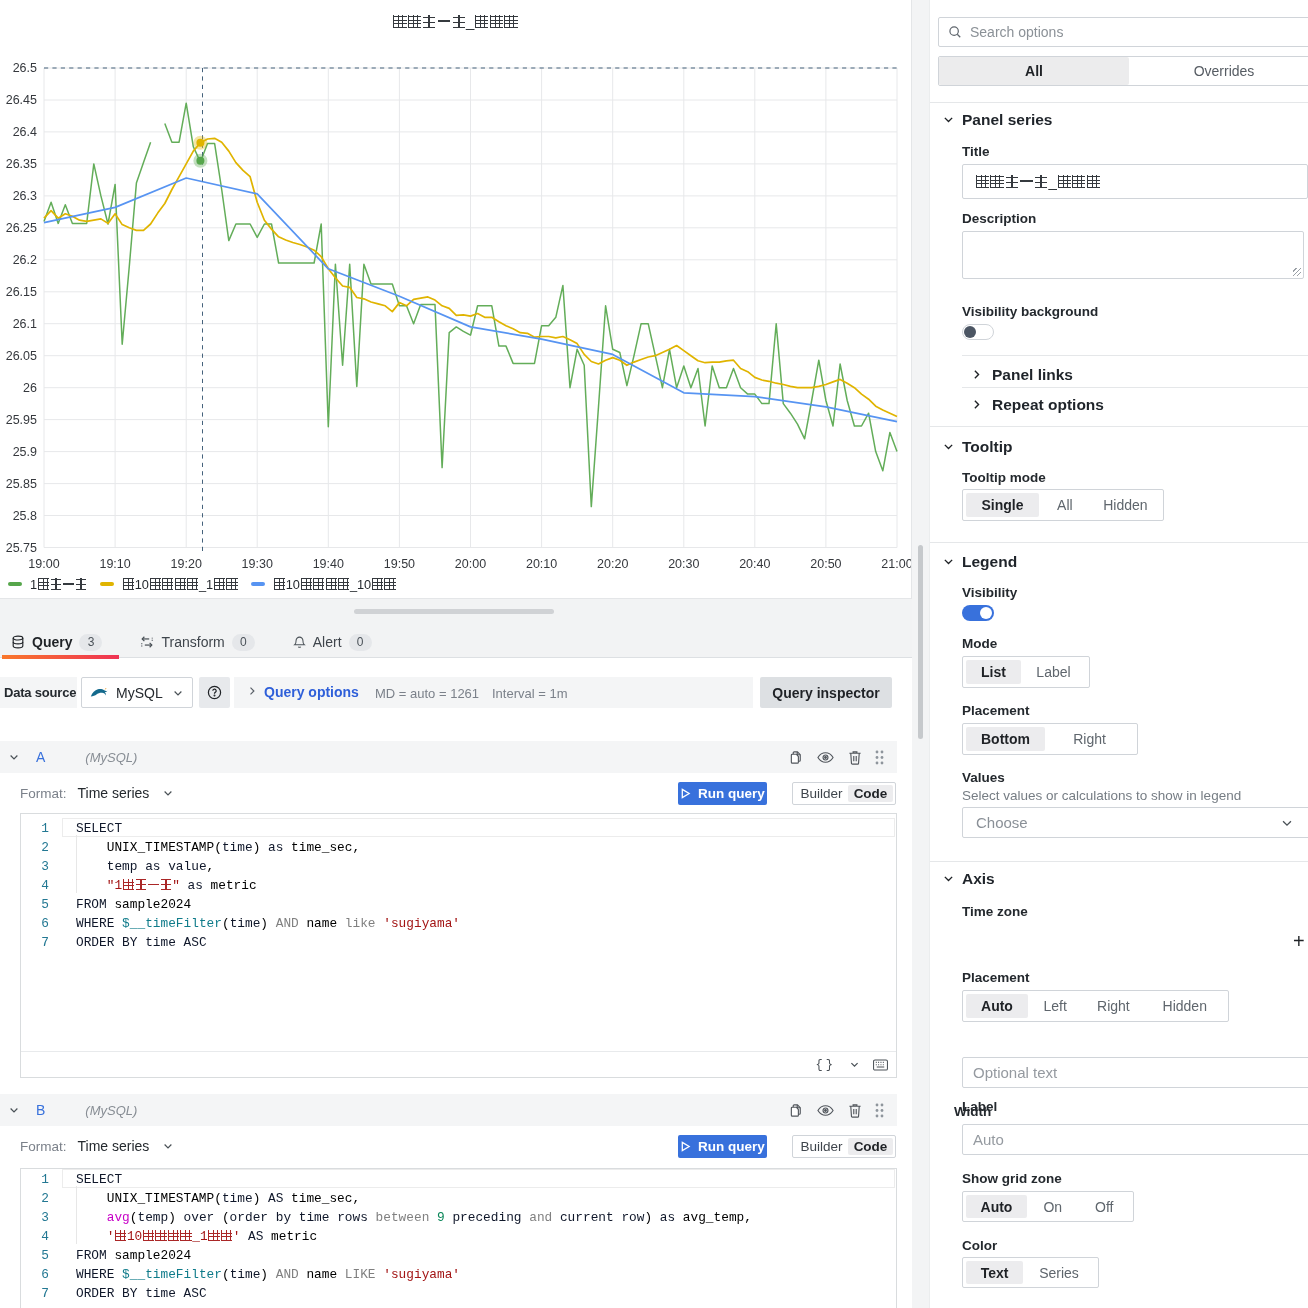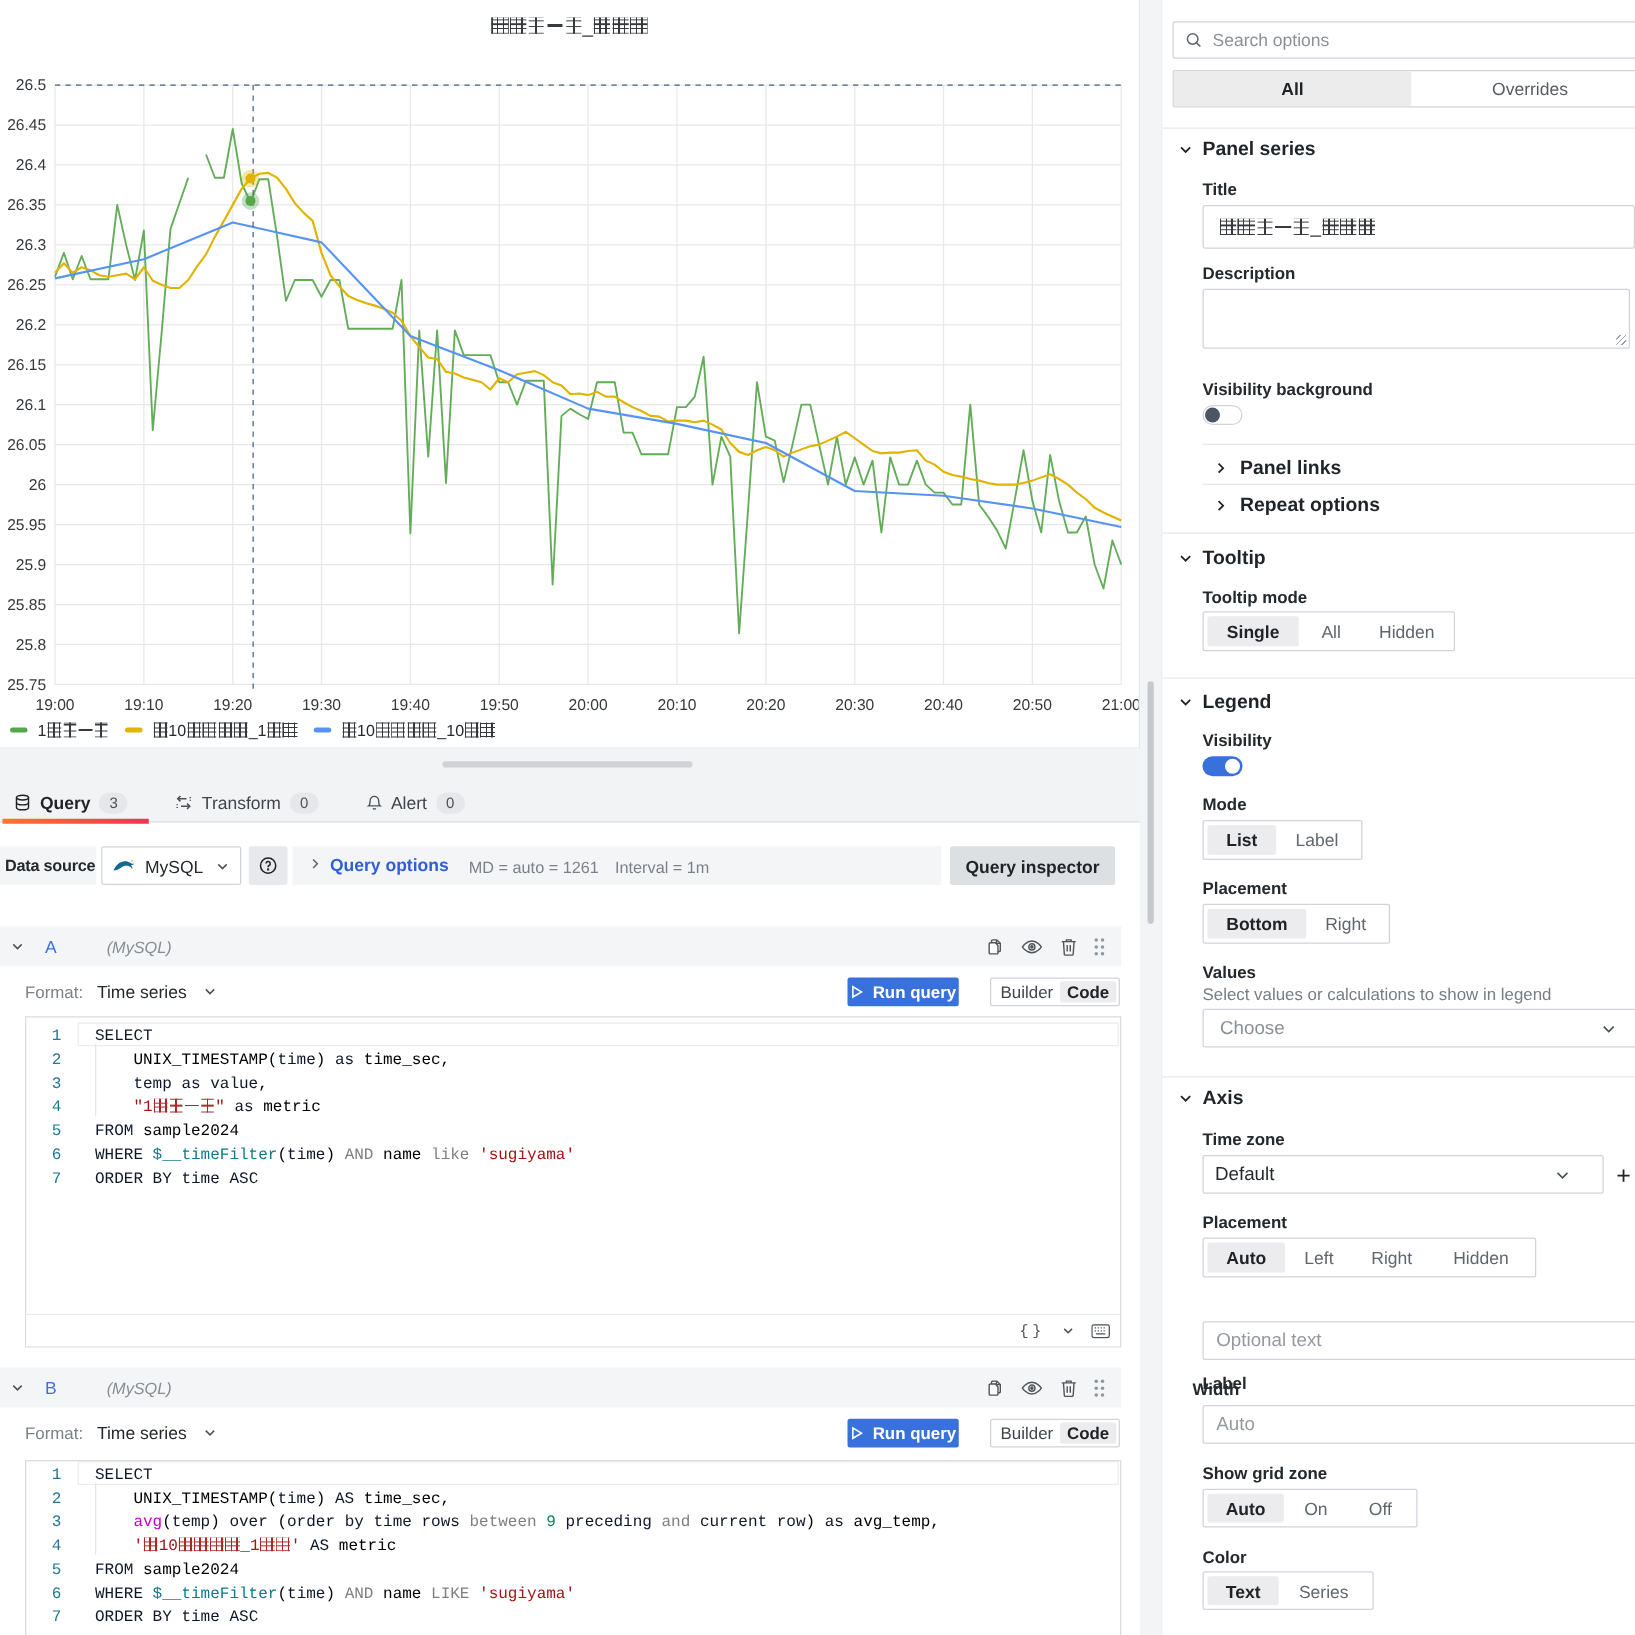--- a/index.html
+++ b/index.html
@@ -376,44 +376,38 @@
     <div class="abs lbl" style="left:32px;top:585px">Visibility</div>
     <div class="abs" style="left:32px;top:605px;width:32px;height:16px;border-radius:8px;background:#3871dc">
       <div class="abs" style="right:2px;top:2px;width:12px;height:12px;border-radius:50%;background:#fff"></div>
     </div>
     <div class="abs lbl" style="left:32px;top:636px">Mode</div>
     <div class="rg" style="left:32px;top:656px;width:128px;height:32px">
       <span class="sel" style="width:55px">List</span>
       <span style="flex:1">Label</span>
     </div>
     <div class="abs lbl" style="left:32px;top:703px">Placement</div>
-    <div class="rg" style="left:32px;top:723px;width:150px;height:32px">
+    <div class="rg" style="left:32px;top:723px;width:176px;height:32px">
       <span class="sel" style="width:79px">Bottom</span>
       <span style="flex:1">Right</span>
     </div>
     <div class="abs lbl" style="left:32px;top:770px">Values</div>
     <div class="abs" style="left:32px;top:788px;font-size:13.5px;color:#767d84">Select values or calculations to show in legend</div>
     <div class="abs inp" style="left:32px;top:807px;width:348px;height:31px;display:flex;align-items:center;padding:0 13px">
       <span style="font-size:15px;color:#8a9097">Choose</span>
       <svg width="14" height="14" viewBox="0 0 16 16" fill="none" stroke="#4a5157" stroke-width="1.5" style="margin-left:auto;margin-right:2px">
         <path d="M3.5 6l4.5 4.5L12.5 6"></path>
       </svg>
     </div>
     <div class="divider" style="left:0;top:861px;width:378px"></div>
     <svg class="abs" width="13" height="13" viewBox="0 0 16 16" fill="none" stroke="#1f2226" stroke-width="1.7" style="left:12px;top:872px">
       <path d="M3.5 6l4.5 4.5L12.5 6"></path>
     </svg>
     <div class="sechdr" style="left:32px;top:870px">Axis</div>
     <div class="abs lbl" style="left:32px;top:904px">Time zone</div>
-    <div class="abs inp" style="left:32px;top:924px;width:321px;height:31px;display:flex;align-items:center;padding:0 9px">
-      <span style="font-size:15px">Default</span>
-      <svg width="14" height="14" viewBox="0 0 16 16" fill="none" stroke="#4a5157" stroke-width="1.5" style="margin-left:auto;margin-right:16px">
-        <path d="M3.5 6l4.5 4.5L12.5 6"></path>
-      </svg>
-    </div>
     <div class="abs" style="left:363px;top:930px;font-size:20px;font-weight:400;color:#1f2226">+</div>
     <div class="abs lbl" style="left:32px;top:970px">Placement</div>
     <div class="rg" style="left:32px;top:990px;width:267px;height:32px">
       <span class="sel" style="width:62px">Auto</span>
       <span style="flex:1">Left</span>
       <span style="flex:1.15">Right</span>
       <span style="flex:1.5">Hidden</span>
     </div>
     <div class="abs lbl" style="left:32px;top:1099px">Label</div>
     <div class="abs inp" style="left:32px;top:1057px;width:348px;height:31px;display:flex;align-items:center;padding:0 10px;font-size:15px;color:#959aa0">Optional text</div>

